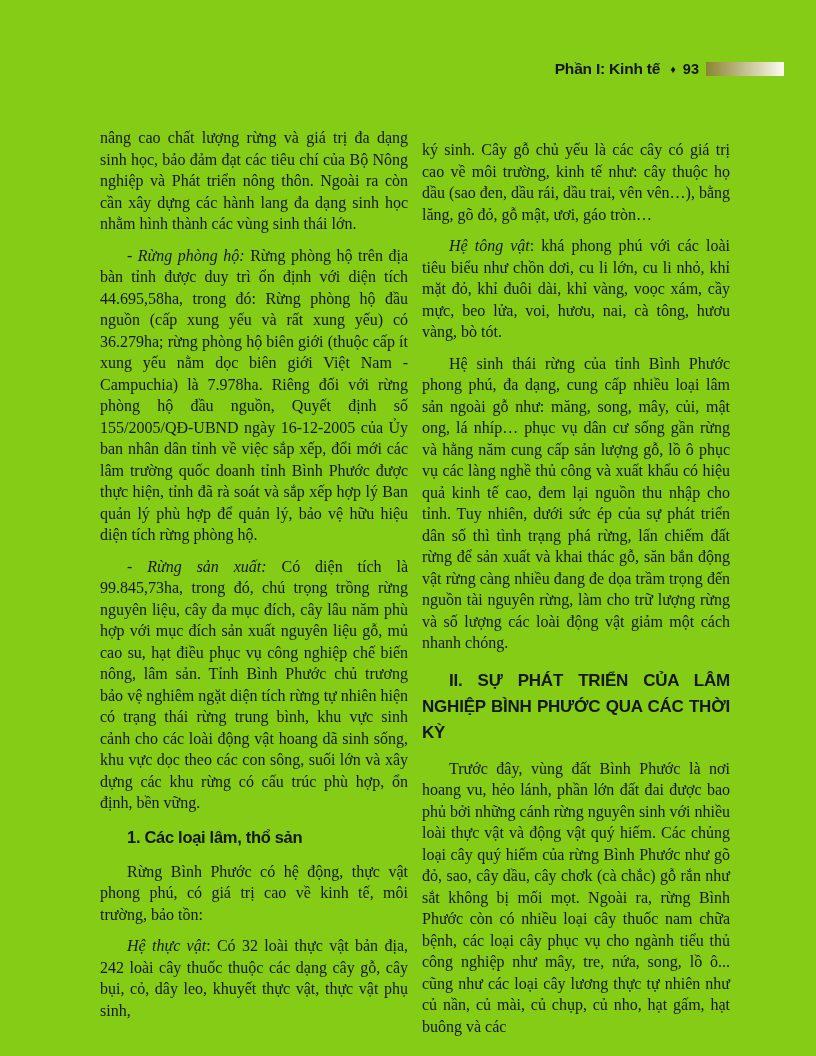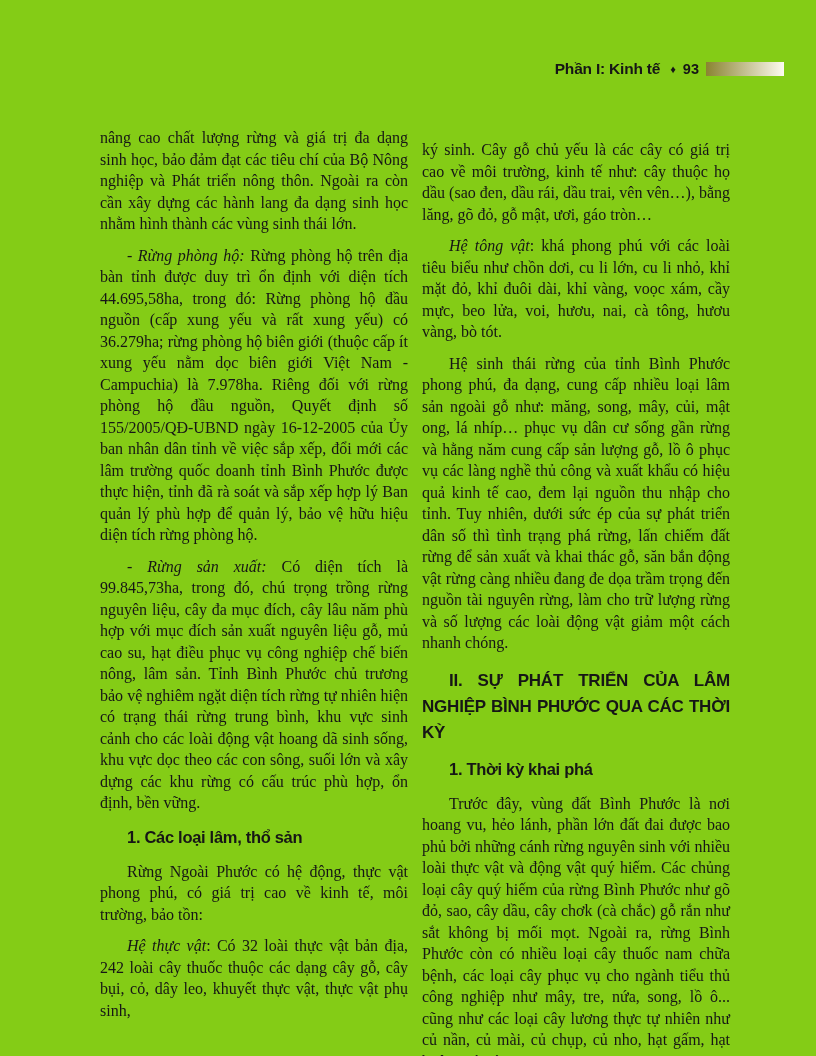--- a/index.html
+++ b/index.html
@@ -93,26 +93,25 @@
     <span class="header-diamond">♦</span>
     <span class="header-pagenum">93</span>
     <span class="header-bar" style="background: linear-gradient(to right, rgb(138, 132, 49), rgb(253, 251, 240));"></span>
   </div>
 
   <div class="col col-left">
       <p class="para no-indent">nâng cao chất lượng rừng và giá trị đa dạng sinh học, bảo đảm đạt các tiêu chí của Bộ Nông nghiệp và Phát triển nông thôn. Ngoài ra còn cần xây dựng các hành lang đa dạng sinh học nhằm hình thành các vùng sinh thái lớn.</p>
       <p class="para"><i>- Rừng phòng hộ:</i> Rừng phòng hộ trên địa bàn tỉnh được duy trì ổn định với diện tích 44.695,58ha, trong đó: Rừng phòng hộ đầu nguồn (cấp xung yếu và rất xung yếu) có 36.279ha; rừng phòng hộ biên giới (thuộc cấp ít xung yếu nằm dọc biên giới Việt Nam - Campuchia) là 7.978ha. Riêng đối với rừng phòng hộ đầu nguồn, Quyết định số 155/2005/QĐ-UBND ngày 16-12-2005 của Ủy ban nhân dân tỉnh về việc sắp xếp, đổi mới các lâm trường quốc doanh tỉnh Bình Phước được thực hiện, tỉnh đã rà soát và sắp xếp hợp lý Ban quản lý phù hợp để quản lý, bảo vệ hữu hiệu diện tích rừng phòng hộ.</p>
       <p class="para"><i>- Rừng sản xuất:</i> Có diện tích là 99.845,73ha, trong đó, chú trọng trồng rừng nguyên liệu, cây đa mục đích, cây lâu năm phù hợp với mục đích sản xuất nguyên liệu gỗ, mủ cao su, hạt điều phục vụ công nghiệp chế biến nông, lâm sản. Tỉnh Bình Phước chủ trương bảo vệ nghiêm ngặt diện tích rừng tự nhiên hiện có trạng thái rừng trung bình, khu vực sinh cảnh cho các loài động vật hoang dã sinh sống, khu vực dọc theo các con sông, suối lớn và xây dựng các khu rừng có cấu trúc phù hợp, ổn định, bền vững.</p>
       <h3 class="subheading">1. Các loại lâm, thổ sản</h3>
-      <p class="para">Rừng Ngoài Phước có hệ động, thực vật phong phú, có giá trị cao về kinh tế, môi trường, bảo tồn:</p>
+      <p class="para">Rừng Bình Phước có hệ động, thực vật phong phú, có giá trị cao về kinh tế, môi trường, bảo tồn:</p>
       <p class="para"><i>Hệ thực vật</i>: Có 32 loài thực vật bản địa, 242 loài cây thuốc thuộc các dạng cây gỗ, cây bụi, cỏ, dây leo, khuyết thực vật, thực vật phụ sinh,</p>
     </div>
 
   <div class="col col-right">
       <p class="para no-indent">ký sinh. Cây gỗ chủ yếu là các cây có giá trị cao về môi trường, kinh tế như: cây thuộc họ dầu (sao đen, dầu rái, dầu trai, vên vên…), bằng lăng, gõ đỏ, gỗ mật, ươi, gáo tròn…</p>
       <p class="para"><i>Hệ tông vật</i>: khá phong phú với các loài tiêu biểu như chồn dơi, cu li lớn, cu li nhỏ, khỉ mặt đỏ, khỉ đuôi dài, khỉ vàng, voọc xám, cầy mực, beo lửa, voi, hươu, nai, cà tông, hươu vàng, bò tót.</p>
       <p class="para">Hệ sinh thái rừng của tỉnh Bình Phước phong phú, đa dạng, cung cấp nhiều loại lâm sản ngoài gỗ như: măng, song, mây, củi, mật ong, lá nhíp… phục vụ dân cư sống gần rừng và hằng năm cung cấp sản lượng gỗ, lồ ô phục vụ các làng nghề thủ công và xuất khẩu có hiệu quả kinh tế cao, đem lại nguồn thu nhập cho tỉnh. Tuy nhiên, dưới sức ép của sự phát triển dân số thì tình trạng phá rừng, lấn chiếm đất rừng để sản xuất và khai thác gỗ, săn bắn động vật rừng càng nhiều đang đe dọa trầm trọng đến nguồn tài nguyên rừng, làm cho trữ lượng rừng và số lượng các loài động vật giảm một cách nhanh chóng.</p>
       <h2 class="section-heading">II. SỰ PHÁT TRIỂN CỦA LÂM NGHIỆP BÌNH PHƯỚC QUA CÁC THỜI KỲ</h2>
-      <h3 class="subheading">1. Thời kỳ khai phá</h3>
       <p class="para">Trước đây, vùng đất Bình Phước là nơi hoang vu, hẻo lánh, phần lớn đất đai được bao phủ bởi những cánh rừng nguyên sinh với nhiều loài thực vật và động vật quý hiếm. Các chủng loại cây quý hiếm của rừng Bình Phước như gõ đỏ, sao, cây dầu, cây chơk (cà chắc) gỗ rắn như sắt không bị mối mọt. Ngoài ra, rừng Bình Phước còn có nhiều loại cây thuốc nam chữa bệnh, các loại cây phục vụ cho ngành tiểu thủ công nghiệp như mây, tre, nứa, song, lồ ô... cũng như các loại cây lương thực tự nhiên như củ nần, củ mài, củ chụp, củ nho, hạt gấm, hạt buông và các</p>
     </div>
 
 </div>
 
 </body></html>

